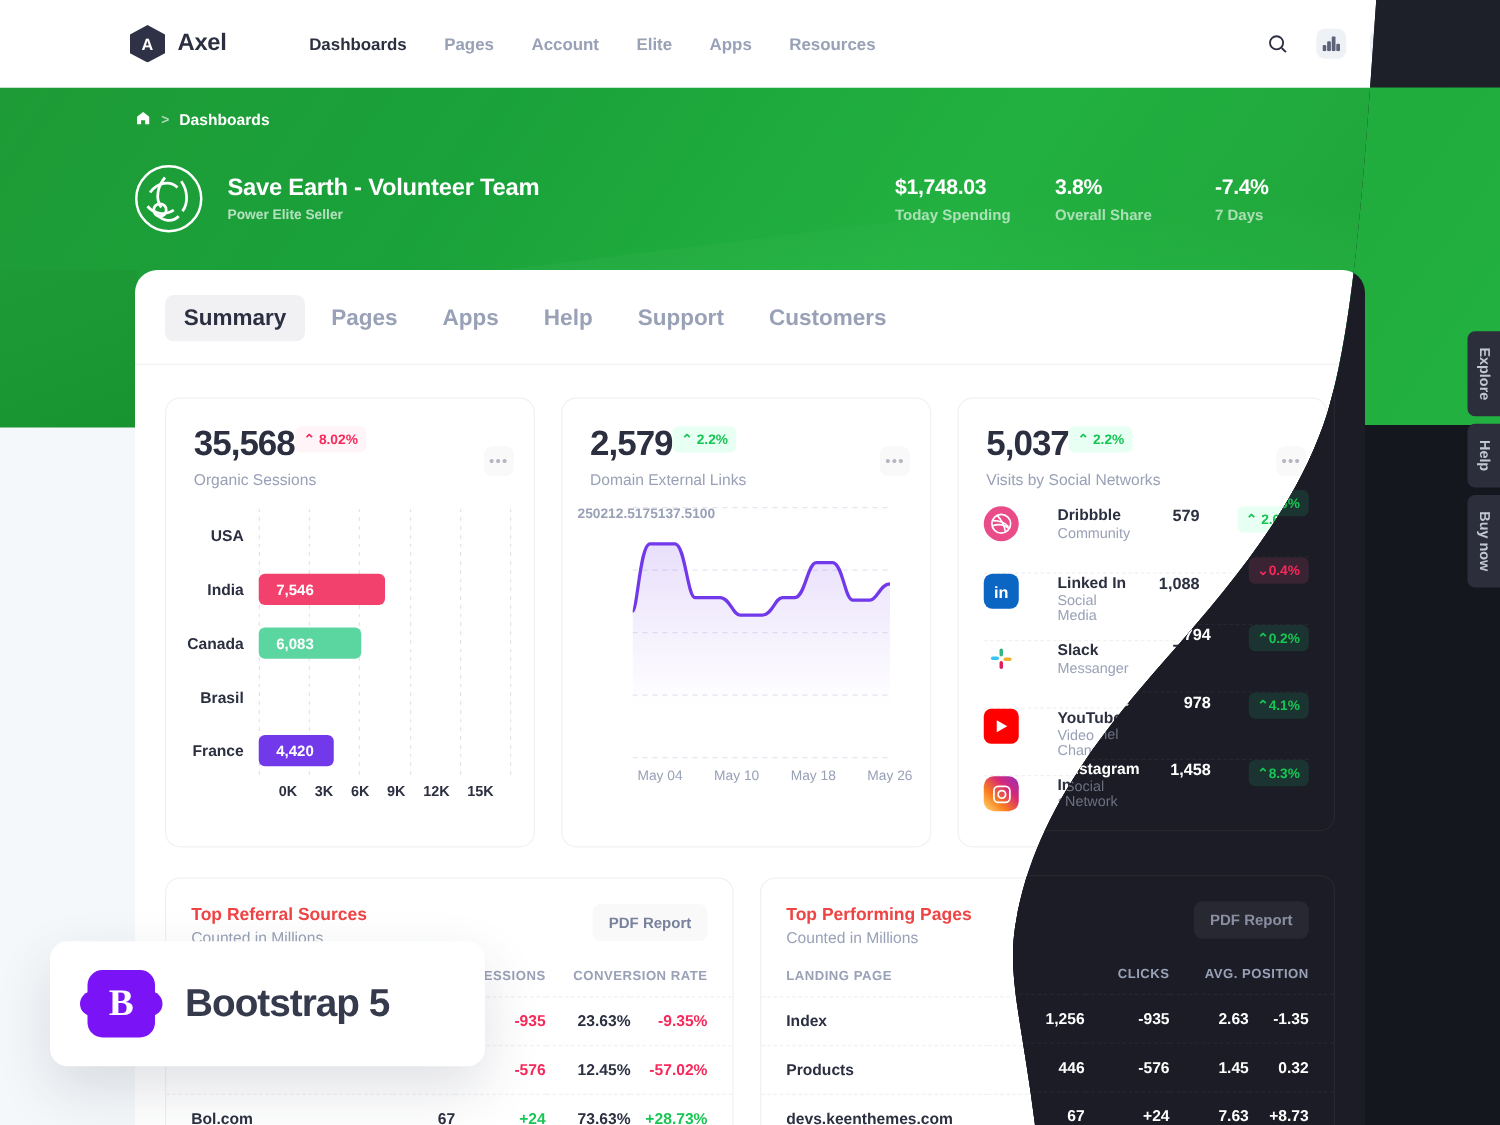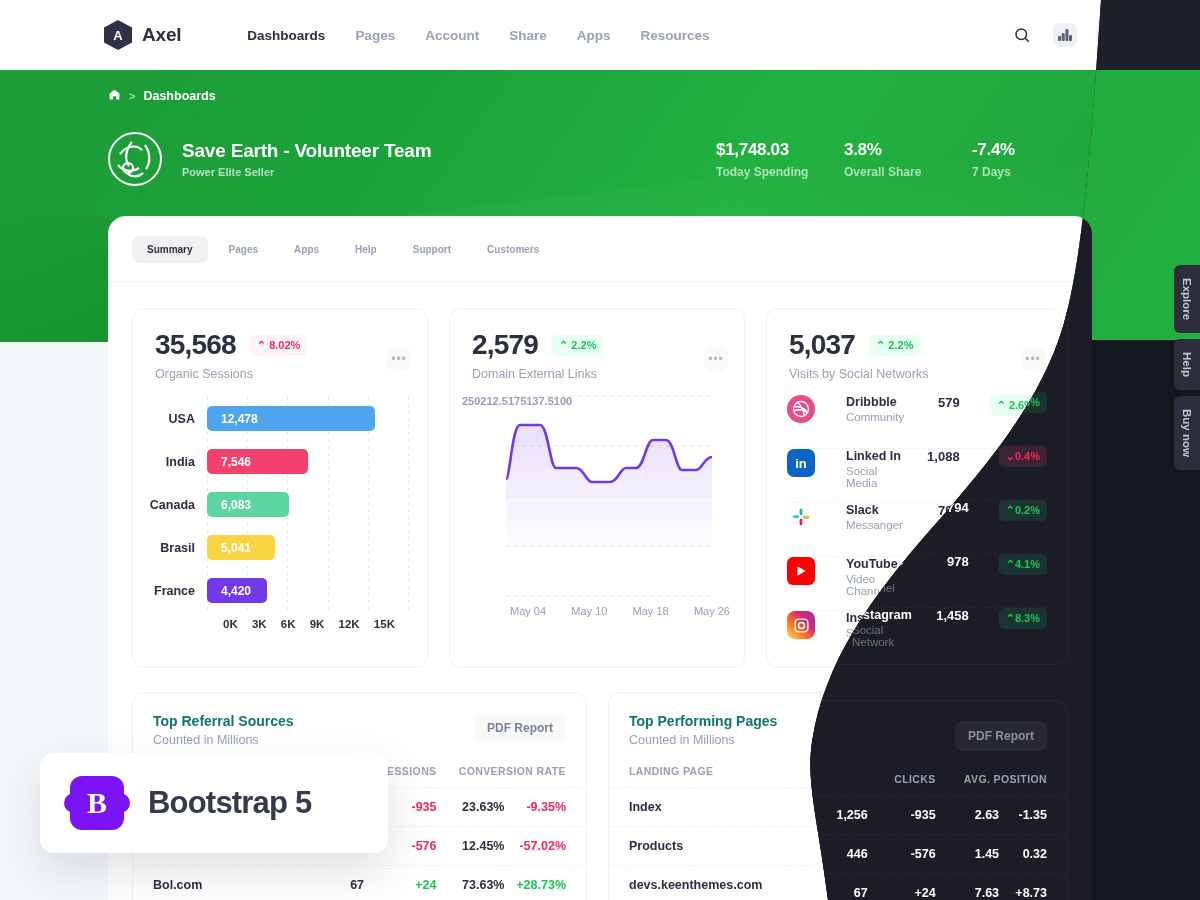--- a/index.html
+++ b/index.html
@@ -70,32 +70,32 @@
   .stat { padding: 0 0 0 0; width:128px; }
   .stat-val { font-size:17px; font-weight:700; color:#fff; letter-spacing:-.3px; white-space:nowrap; }
   .stat-lbl { font-size:12px; font-weight:600; color:rgba(255,255,255,.62); margin-top:5px; white-space:nowrap; }
 
   
   .sheet {
     position:absolute; left:108px; top:216px; width:984px; min-height:700px;
     background:#fff; border-radius:18px 18px 0 0; z-index:3; overflow:hidden;
   }
   .tabs { display:flex; align-items:center; gap:6px; padding:20px 24px 0 24px; }
-  .tab { font-size:10px; font-weight:600; color:#99a1b7; padding:8px 15px; border-radius:7px; cursor:pointer; }
+  .tab { font-size:18px; font-weight:600; color:#99a1b7; padding:8px 15px; border-radius:7px; cursor:pointer; }
   .tab.active { background:#f1f1f4; color:#2b2f40; font-weight:700; }
   .tabs-rule { height:1px; background:#f1f1f4; margin-top:18px; }
 
   
   .grid3 { display:flex; gap:21px; padding: 26px 24px 0 24px; }
   .card { background:#fff; border:1px solid #f1f1f4; border-radius:12px; position:relative; }
   .c1 { width:296px; height:360px; }
   .c2 { width:296px; height:360px; }
   .c3 { width:296px; height:360px; }
   .card-head { padding:22px 22px 0 22px; }
-  .kpi-row { display:flex; align-items:center; gap:14px; }
+  .kpi-row { display:flex; align-items:flex-start; gap:0; }
   .kpi { font-size:28px; font-weight:700; color:#2b2f40; letter-spacing:-.8px; line-height:1; }
   .pill { font-size:11px; font-weight:700; padding:4px 7px; border-radius:5px; white-space:nowrap; }
   .pill.up { background:#e8fff3; color:#17c653; }
   .pill.down { background:#fff5f8; color:#f8285a; }
   .kpi-sub { font-size:12.5px; font-weight:500; color:#99a1b7; margin-top:8px; }
   .dots { position:absolute; right:16px; top:38px; width:24px; height:24px; border-radius:7px;
     background:#f9f9f9; color:#b5b5c3; display:flex; align-items:center; justify-content:center;
     font-size:12px; letter-spacing:1px; cursor:pointer; }
 
   
@@ -127,21 +127,21 @@
     justify-content:center; overflow:hidden; }
   .stext { margin-left:11px; flex:1; min-width:0; }
   .sname { font-size:12.5px; font-weight:700; color:#2b2f40; }
   .sdesc { font-size:11.5px; font-weight:500; color:#99a1b7; margin-top:2px; }
   .snum { font-size:13px; font-weight:700; color:#2b2f40; margin-right:10px; white-space:nowrap; }
 
   
   .grid2 { display:flex; gap:21px; padding: 24px 24px 0 24px; }
   .tcard { width:455px; border:1px solid #f1f1f4; border-radius:12px; height:230px; position:relative; }
   .tcard-head { display:flex; align-items:flex-start; padding:20px 20px 0 20px; }
-  .tc-title { font-size:14px; font-weight:700; color:#0f766e; }
+  .tc-title { font-size:14px; font-weight:700; color:#ef4444; }
   .tc-sub { font-size:12.5px; font-weight:500; color:#99a1b7; margin-top:4px; }
   .pdf-btn { margin-left:auto; background:#f9f9f9; color:#78829d; font-size:12px; font-weight:600;
     padding:8px 13px; border-radius:7px; cursor:pointer; white-space:nowrap; }
   table { width:100%; border-collapse:collapse; margin-top:12px; }
   th { font-size:10.5px; font-weight:600; color:#99a1b7; letter-spacing:.4px; text-transform:uppercase;
     padding:6px 0 10px 0; }
   td { font-size:12.5px; font-weight:600; color:#2b2f40; padding:12px 0; border-top:1px dashed #f1f1f4; }
   tr:first-child td { border-top:none; }
   .t-l { text-align:left; padding-left:20px; }
   .t-r { text-align:right; }
@@ -277,41 +277,35 @@
           <div class="gridlines">
             <i></i>
               <i></i>
               <i></i>
               <i></i>
               <i></i>
               <i></i>
           </div>
           <div class="bar-row">
             <div class="bar-label">USA</div>
-            <div class="bar-track">
-                <div class="bar" style="width:83%;background:#50a5f1">12,478</div>
-              </div>
           </div>
           <div class="bar-row">
             <div class="bar-label">India</div>
             <div class="bar-track">
                 <div class="bar" style="width:50%;background:#f1416c">7,546</div>
               </div>
           </div>
           <div class="bar-row">
             <div class="bar-label">Canada</div>
             <div class="bar-track">
                 <div class="bar" style="width:40.5%;background:#5bd6a0">6,083</div>
               </div>
           </div>
           <div class="bar-row">
             <div class="bar-label">Brasil</div>
-            <div class="bar-track">
-                <div class="bar" style="width:33.6%;background:#f9d442">5,041</div>
-              </div>
           </div>
           <div class="bar-row">
             <div class="bar-label">France</div>
             <div class="bar-track">
                 <div class="bar" style="width:29.5%;background:#7239ea">4,420</div>
               </div>
           </div>
           <div class="xaxis">
             <span>0K</span>
             <span>3K</span>
@@ -558,21 +552,21 @@
 
   <div class="topnav">
     <div class="brand">
       <div class="brand-mark">A</div>
       <div class="brand-name">Axel</div>
     </div>
     <div class="navlinks">
       <div class="navlink active">Dashboards</div>
       <div class="navlink">Pages</div>
       <div class="navlink">Account</div>
-      <div class="navlink">Share</div>
+      <div class="navlink">Elite</div>
       <div class="navlink">Apps</div>
       <div class="navlink">Resources</div>
     </div>
     <div class="navtools">
       <div class="icon-btn">
         <svg width="18" height="18" viewBox="0 0 24 24" fill="none" stroke="#2b2f40" stroke-width="2">
           <circle cx="11" cy="11" r="7"></circle>
             <line x1="16.5" y1="16.5" x2="21" y2="21"></line>
         </svg>
       </div>

